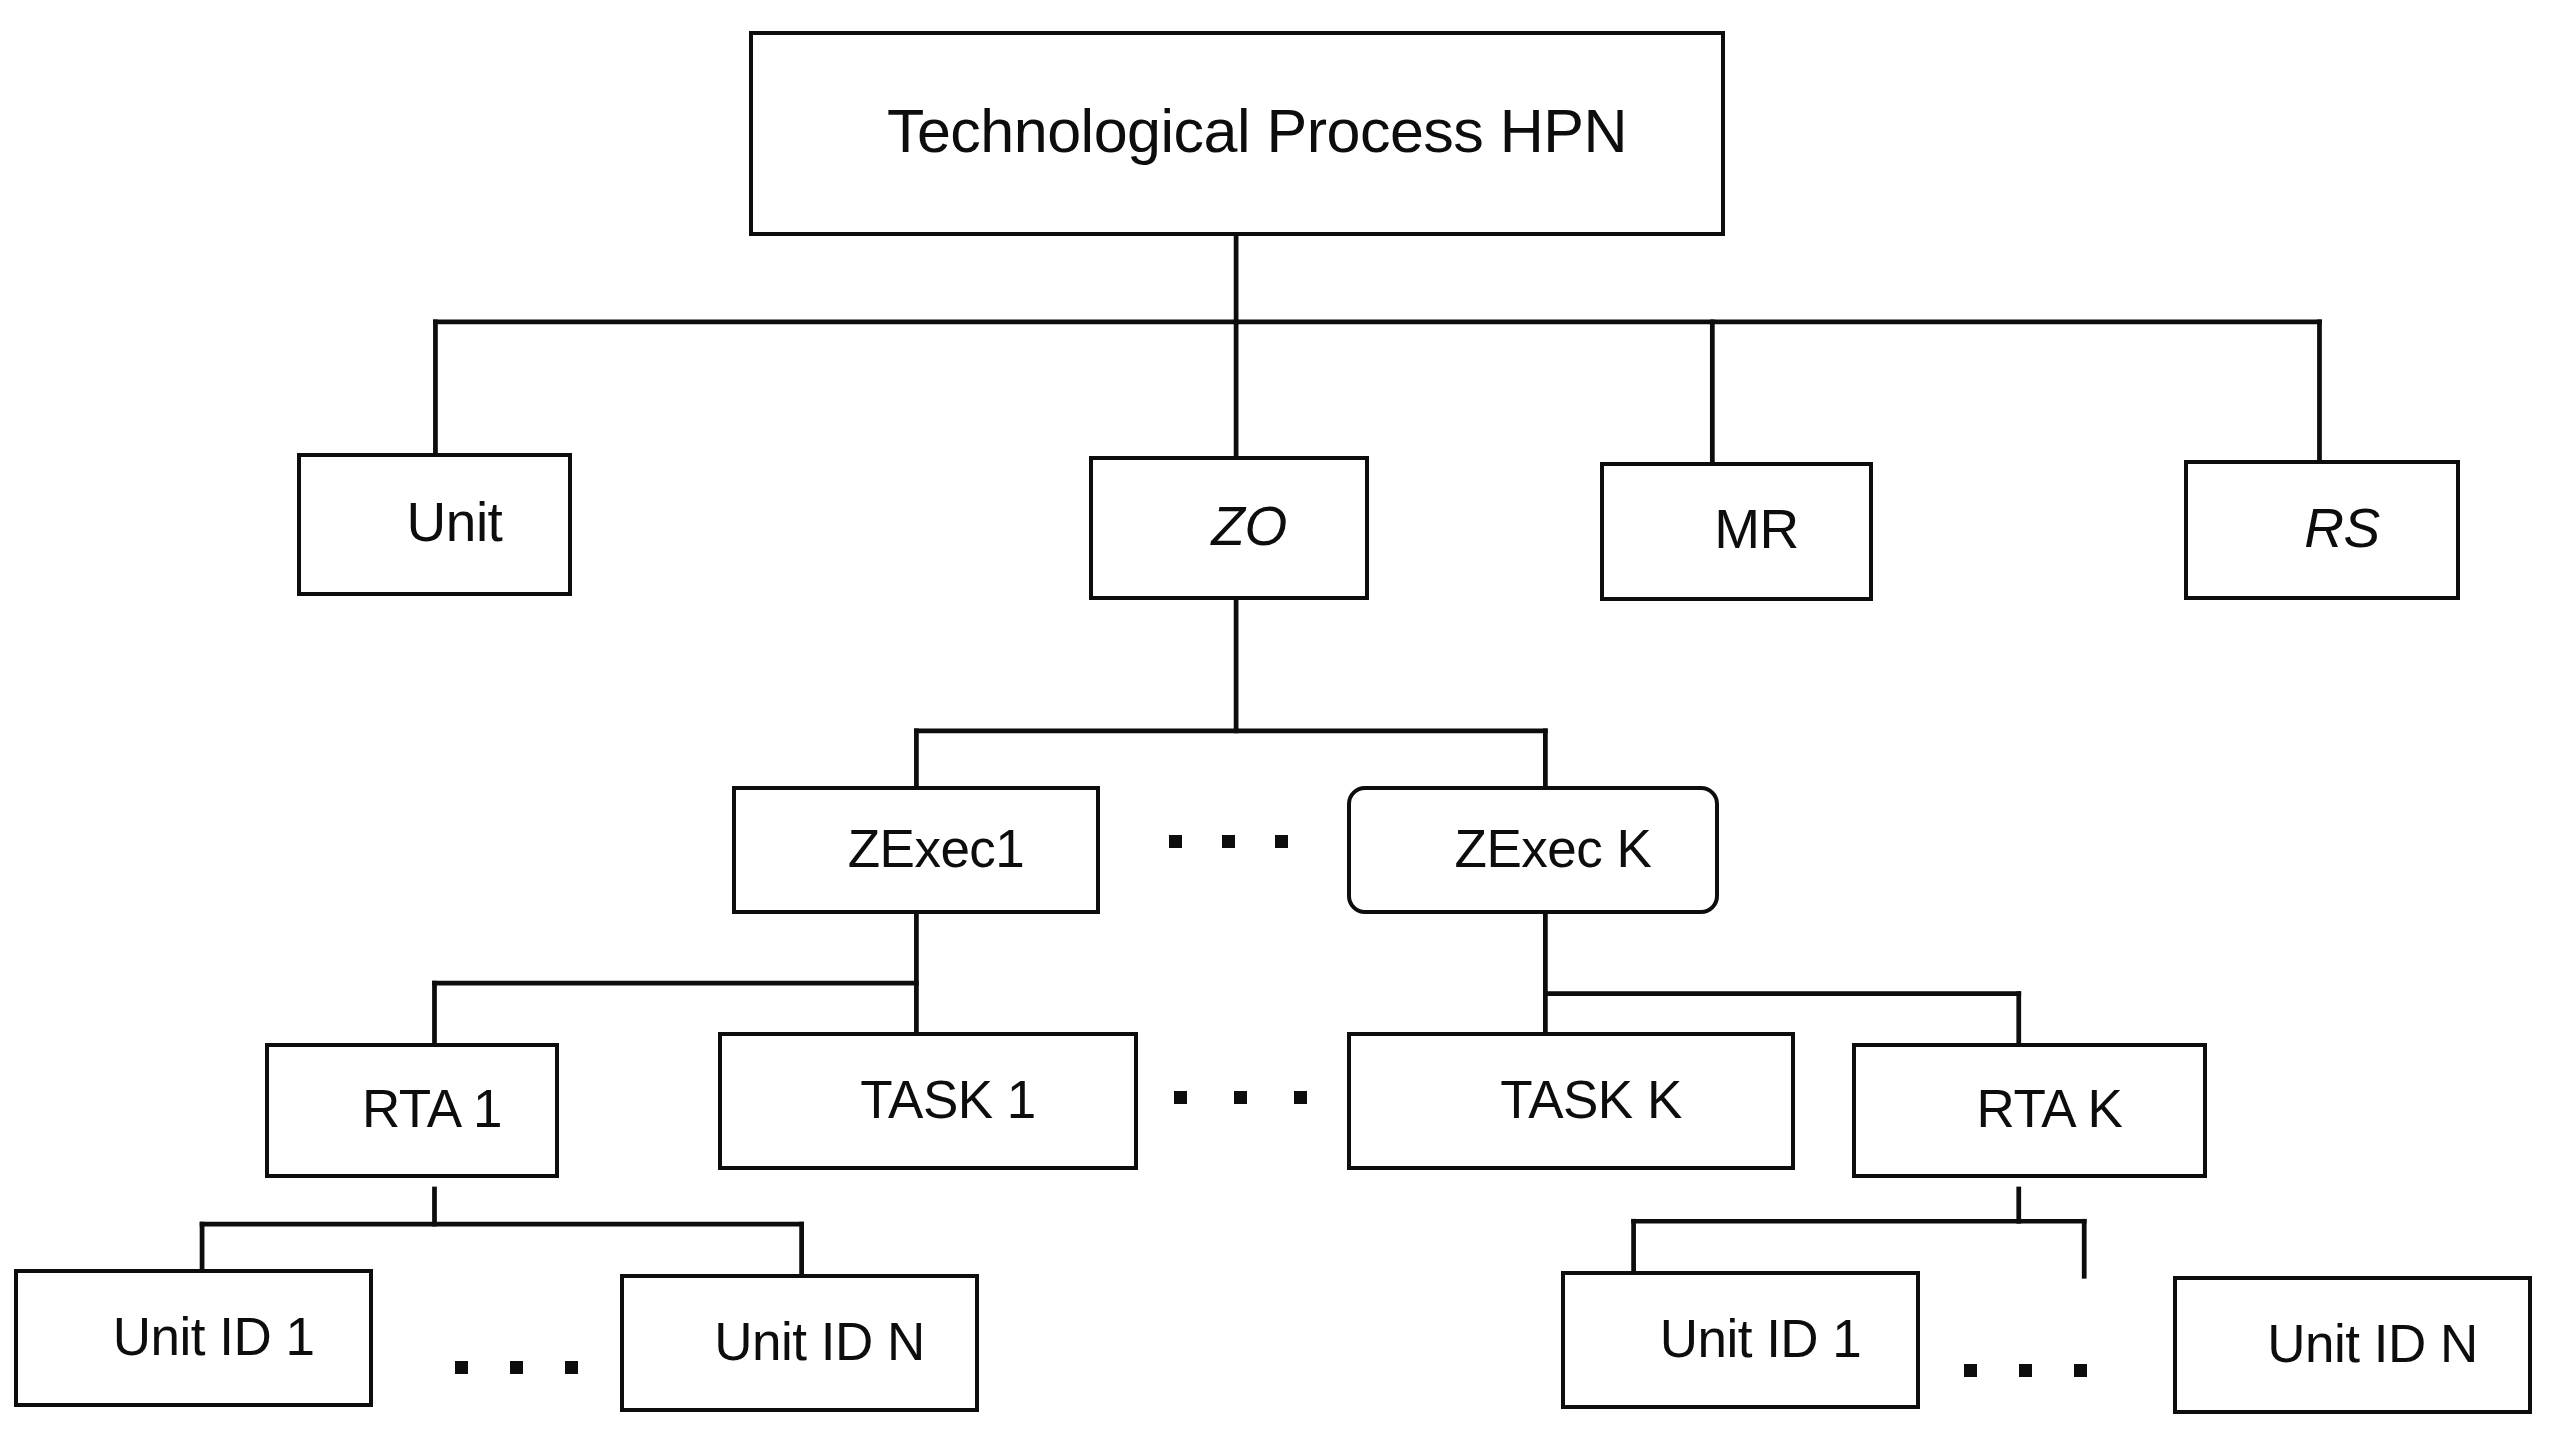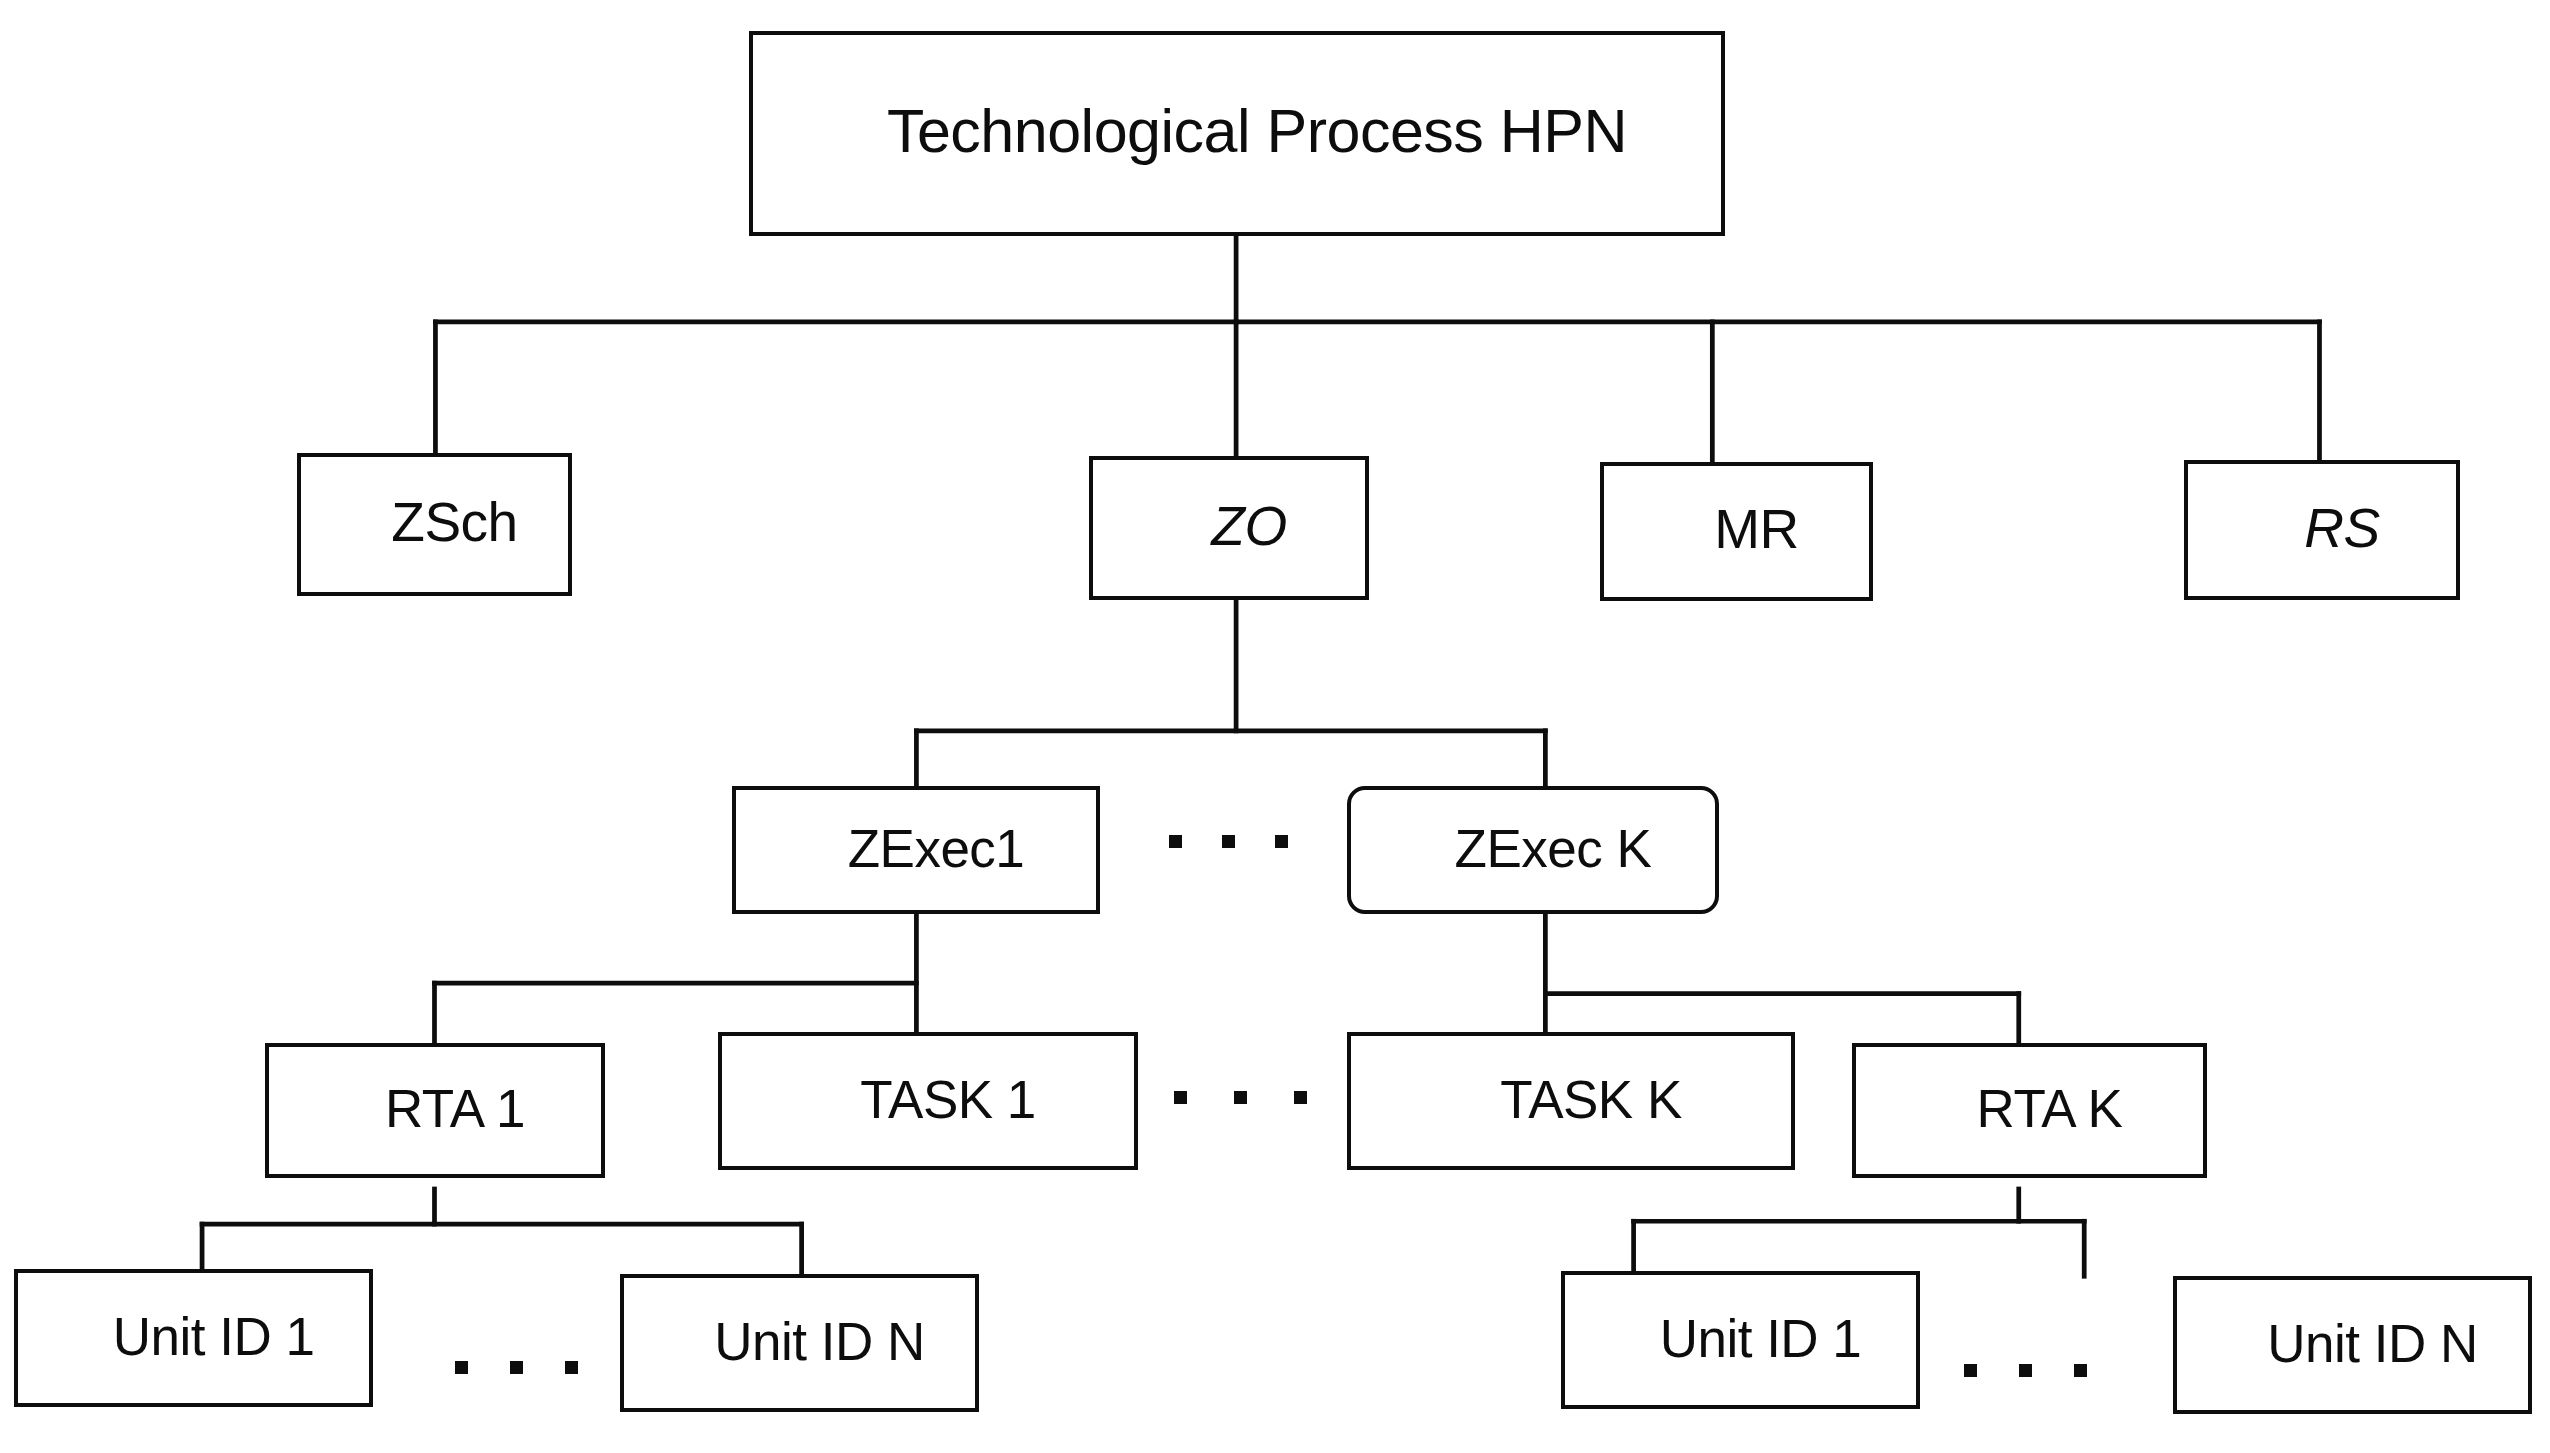--- a/index.html
+++ b/index.html
@@ -95,21 +95,21 @@
       <path d="M1722 1287 L1722 1340"></path>
       <path d="M2197 1287 L2197 1345"></path>
     </g>
   </svg>
 
   <div class="node" style="left:749px; top:31px; width:976px; height:205px; font-size:61px;">
     <span class="label">Technological Process HPN</span>
   </div>
 
   <div class="node" style="left:297px; top:453px; width:275px; height:143px; font-size:55px;">
-    <span class="label">ZSch</span>
+    <span class="label">Unit</span>
   </div>
 
   <div class="node" style="left:1089px; top:456px; width:280px; height:144px; font-size:55px;font-style:italic;">
     <span class="label">ZO</span>
   </div>
 
   <div class="node" style="left:1600px; top:462px; width:273px; height:139px; font-size:55px;">
     <span class="label">MR</span>
   </div>
 
@@ -124,21 +124,21 @@
   <div class="ellipsis" style="left:1169px; top:835px; width:119px; height:13.3px;">
     <span></span>
     <span></span>
     <span></span>
   </div>
 
   <div class="node" style="left:1347px; top:786px; width:372px; height:128px; font-size:53px;border-radius:18px;">
     <span class="label">ZExec K</span>
   </div>
 
-  <div class="node" style="left:265px; top:1043px; width:340px; height:135px; font-size:53px;justify-content:center;">
+  <div class="node" style="left:265px; top:1043px; width:294px; height:135px; font-size:53px;justify-content:center;">
     <span class="label">RTA 1</span>
   </div>
 
   <div class="node" style="left:718px; top:1032px; width:420px; height:138px; font-size:53px;">
     <span class="label">TASK 1</span>
   </div>
 
   <div class="ellipsis" style="left:1174px; top:1091px; width:133px; height:13.3px;">
     <span></span>
     <span></span>

